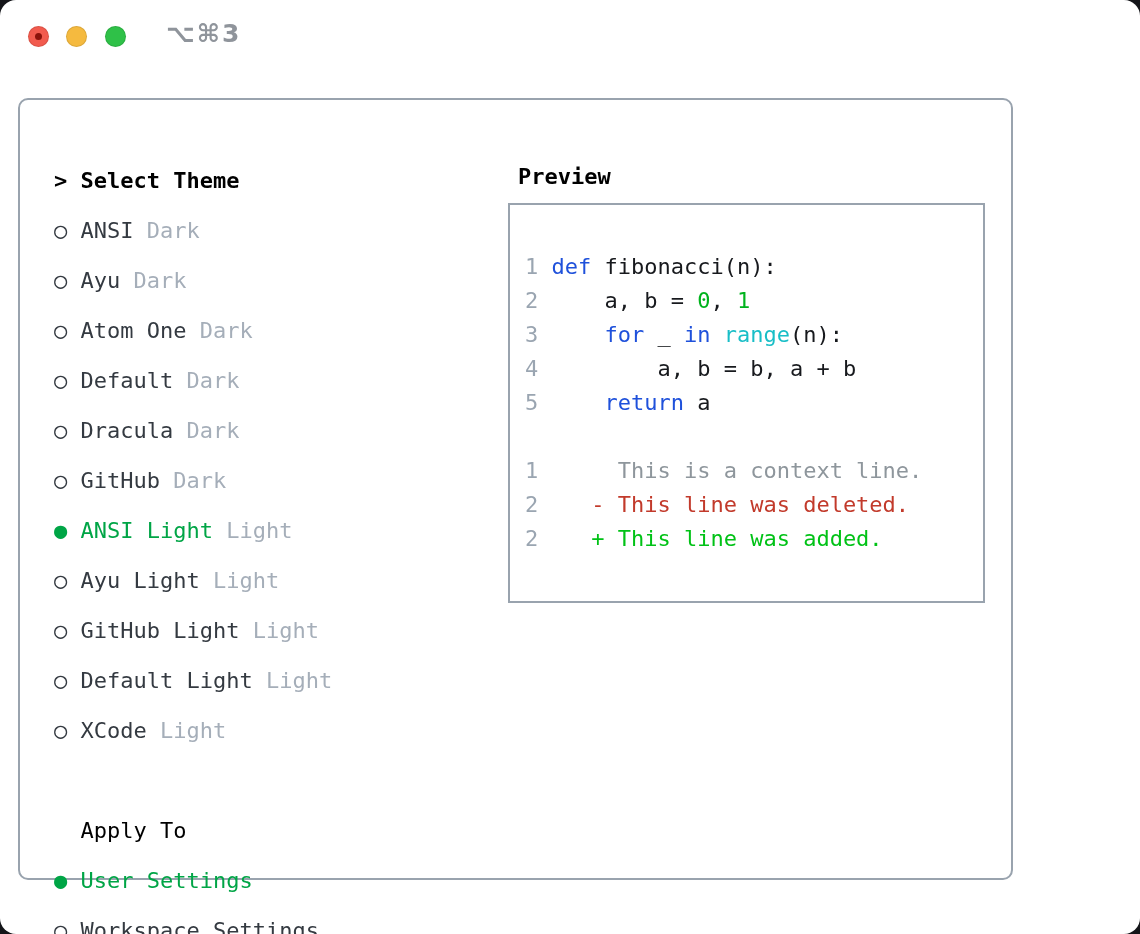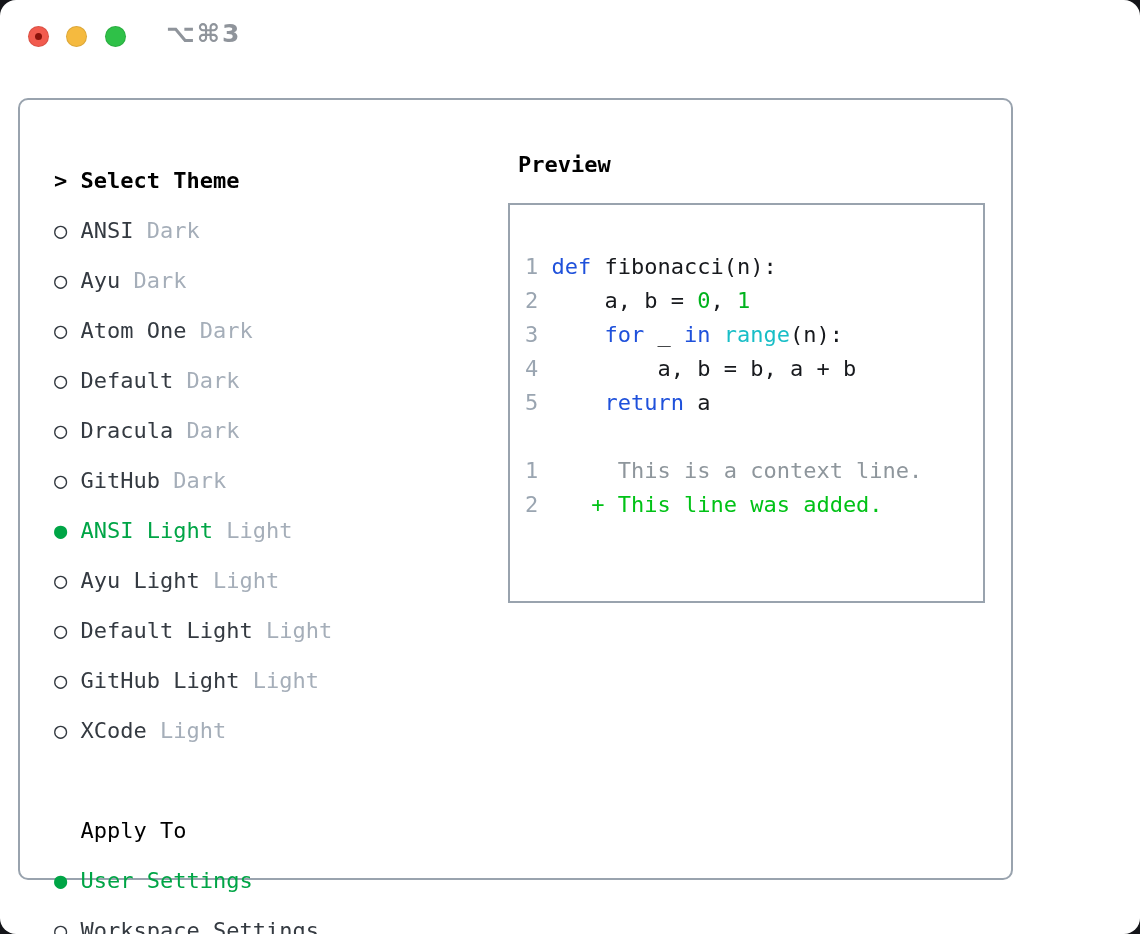--- a/index.html
+++ b/index.html
@@ -31,21 +31,21 @@
        color:var(--c-item);}
   .hdr{font-weight:bold;color:var(--c-header);}
   .prompt{display:inline-block;width:2ch;color:var(--c-header);}
   .spacer{height:34px;}
   .apply-hdr{color:var(--c-header);padding-left:2ch;}
   .muted{color:var(--c-muted);}
   .marker{display:inline-block;width:2ch;}
   .opt .tag{color:var(--c-muted);text-align:right;}
   .opt.selected .marker,.opt.selected .lbl{color:var(--c-selected);}
   
-  .preview-hdr{position:absolute;left:482px;top:32px;text-align:right;}
+  .preview-hdr{position:absolute;left:482px;top:44px;text-align:right;}
   .preview-box{
     position:absolute;left:488px;top:103px;width:477px;height:400px;box-sizing:border-box;
     border:2px solid var(--c-border);padding:45px 0 0 15px;overflow:hidden;background:#fff;
   }
   .prow{margin:0;font-family:inherit;font-size:22px;line-height:34px;white-space:pre;
         min-height:34px;}
   .lnum{display:inline-block;width:2ch;color:var(--c-line_number);}
   .seg-fg{color:var(--c-fg);}
   .seg-keyword{color:var(--c-keyword);}
   .seg-builtin{color:var(--c-builtin);}
@@ -76,22 +76,22 @@
 
         <div id="theme-list">
             <pre class="row opt"><span class="marker">○</span><span class="lbl">ANSI</span><span class="tag"> Dark</span></pre>
             <pre class="row opt"><span class="marker">○</span><span class="lbl">Ayu</span><span class="tag"> Dark</span></pre>
             <pre class="row opt"><span class="marker">○</span><span class="lbl">Atom One</span><span class="tag"> Dark</span></pre>
             <pre class="row opt"><span class="marker">○</span><span class="lbl">Default</span><span class="tag"> Dark</span></pre>
             <pre class="row opt"><span class="marker">○</span><span class="lbl">Dracula</span><span class="tag"> Dark</span></pre>
             <pre class="row opt"><span class="marker">○</span><span class="lbl">GitHub</span><span class="tag"> Dark</span></pre>
             <pre class="row opt selected"><span class="marker">●</span><span class="lbl">ANSI Light</span><span class="tag"> Light</span></pre>
             <pre class="row opt"><span class="marker">○</span><span class="lbl">Ayu Light</span><span class="tag"> Light</span></pre>
+            <pre class="row opt"><span class="marker">○</span><span class="lbl">GitHub Light</span><span class="tag"> Light</span></pre>
             <pre class="row opt"><span class="marker">○</span><span class="lbl">Default Light</span><span class="tag"> Light</span></pre>
-            <pre class="row opt"><span class="marker">○</span><span class="lbl">GitHub Light</span><span class="tag"> Light</span></pre>
             <pre class="row opt"><span class="marker">○</span><span class="lbl">XCode</span><span class="tag"> Light</span></pre>
           </div>
 
         <div class="spacer"></div>
 
         <pre class="row apply-hdr">Apply To</pre>
         <div id="apply-list">
             <pre class="row opt selected"><span class="marker">●</span><span class="lbl">User Settings</span></pre>
             <pre class="row opt"><span class="marker">○</span><span class="lbl">Workspace Settings</span></pre>
           </div>
@@ -106,19 +106,20 @@
 
       <div class="preview-box">
         <div id="preview-lines">
             <pre class="prow"><span class="lnum">1</span><span class="seg-keyword">def</span><span class="seg-fg"> fibonacci(n):</span></pre>
             <pre class="prow"><span class="lnum">2</span><span class="seg-fg">    a, b = </span><span class="seg-number">0</span><span class="seg-fg">, </span><span class="seg-number">1</span></pre>
             <pre class="prow"><span class="lnum">3</span><span class="seg-fg">    </span><span class="seg-keyword">for</span><span class="seg-fg"> _ </span><span class="seg-keyword">in</span><span class="seg-fg"> </span><span class="seg-builtin">range</span><span class="seg-fg">(n):</span></pre>
             <pre class="prow"><span class="lnum">4</span><span class="seg-fg">        a, b = b, a + b</span></pre>
             <pre class="prow"><span class="lnum">5</span><span class="seg-fg">    </span><span class="seg-keyword">return</span><span class="seg-fg"> a</span></pre>
             <pre class="prow"><span class="lnum"></span></pre>
             <pre class="prow"><span class="lnum">1</span><span class="seg-context">     This is a context line.</span></pre>
+            <pre class="prow"><span class="lnum">2</span><span class="seg-deleted">   - This line was deleted.</span></pre>
             <pre class="prow"><span class="lnum">2</span><span class="seg-added">   + This line was added.</span></pre>
           </div>
       </div>
 
     </div>
   </div>
 </div>
 
 </body></html>

